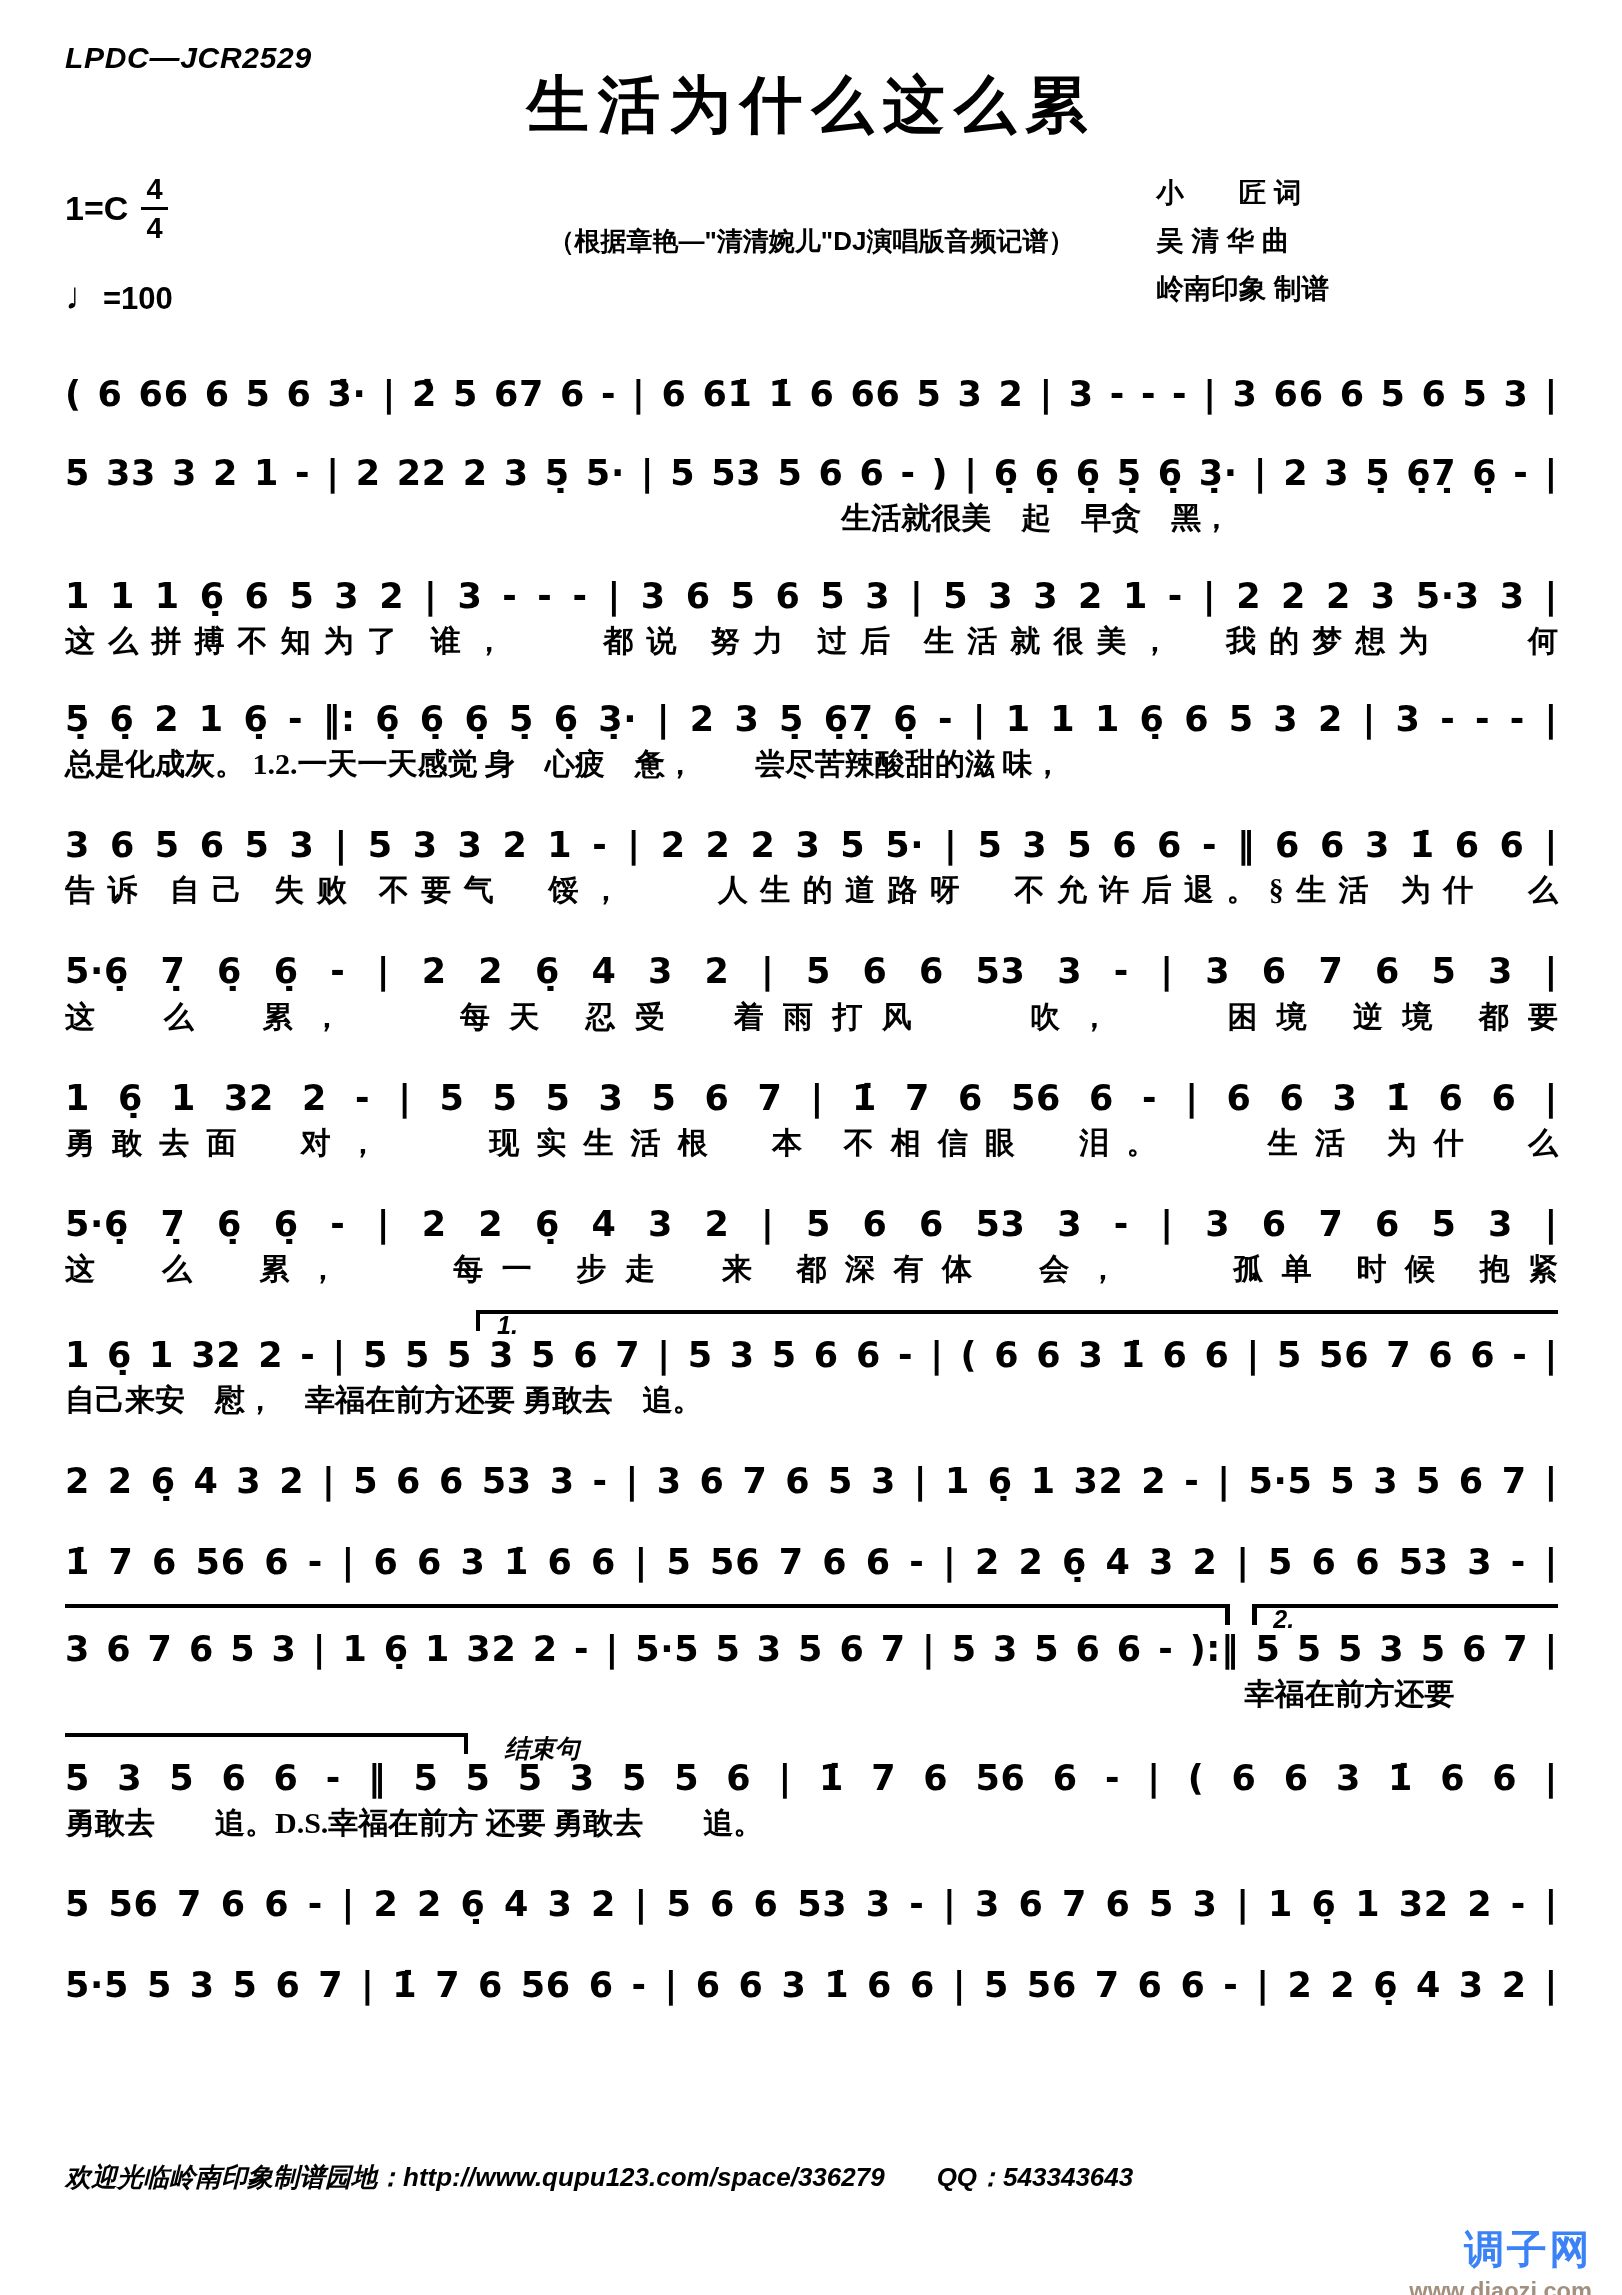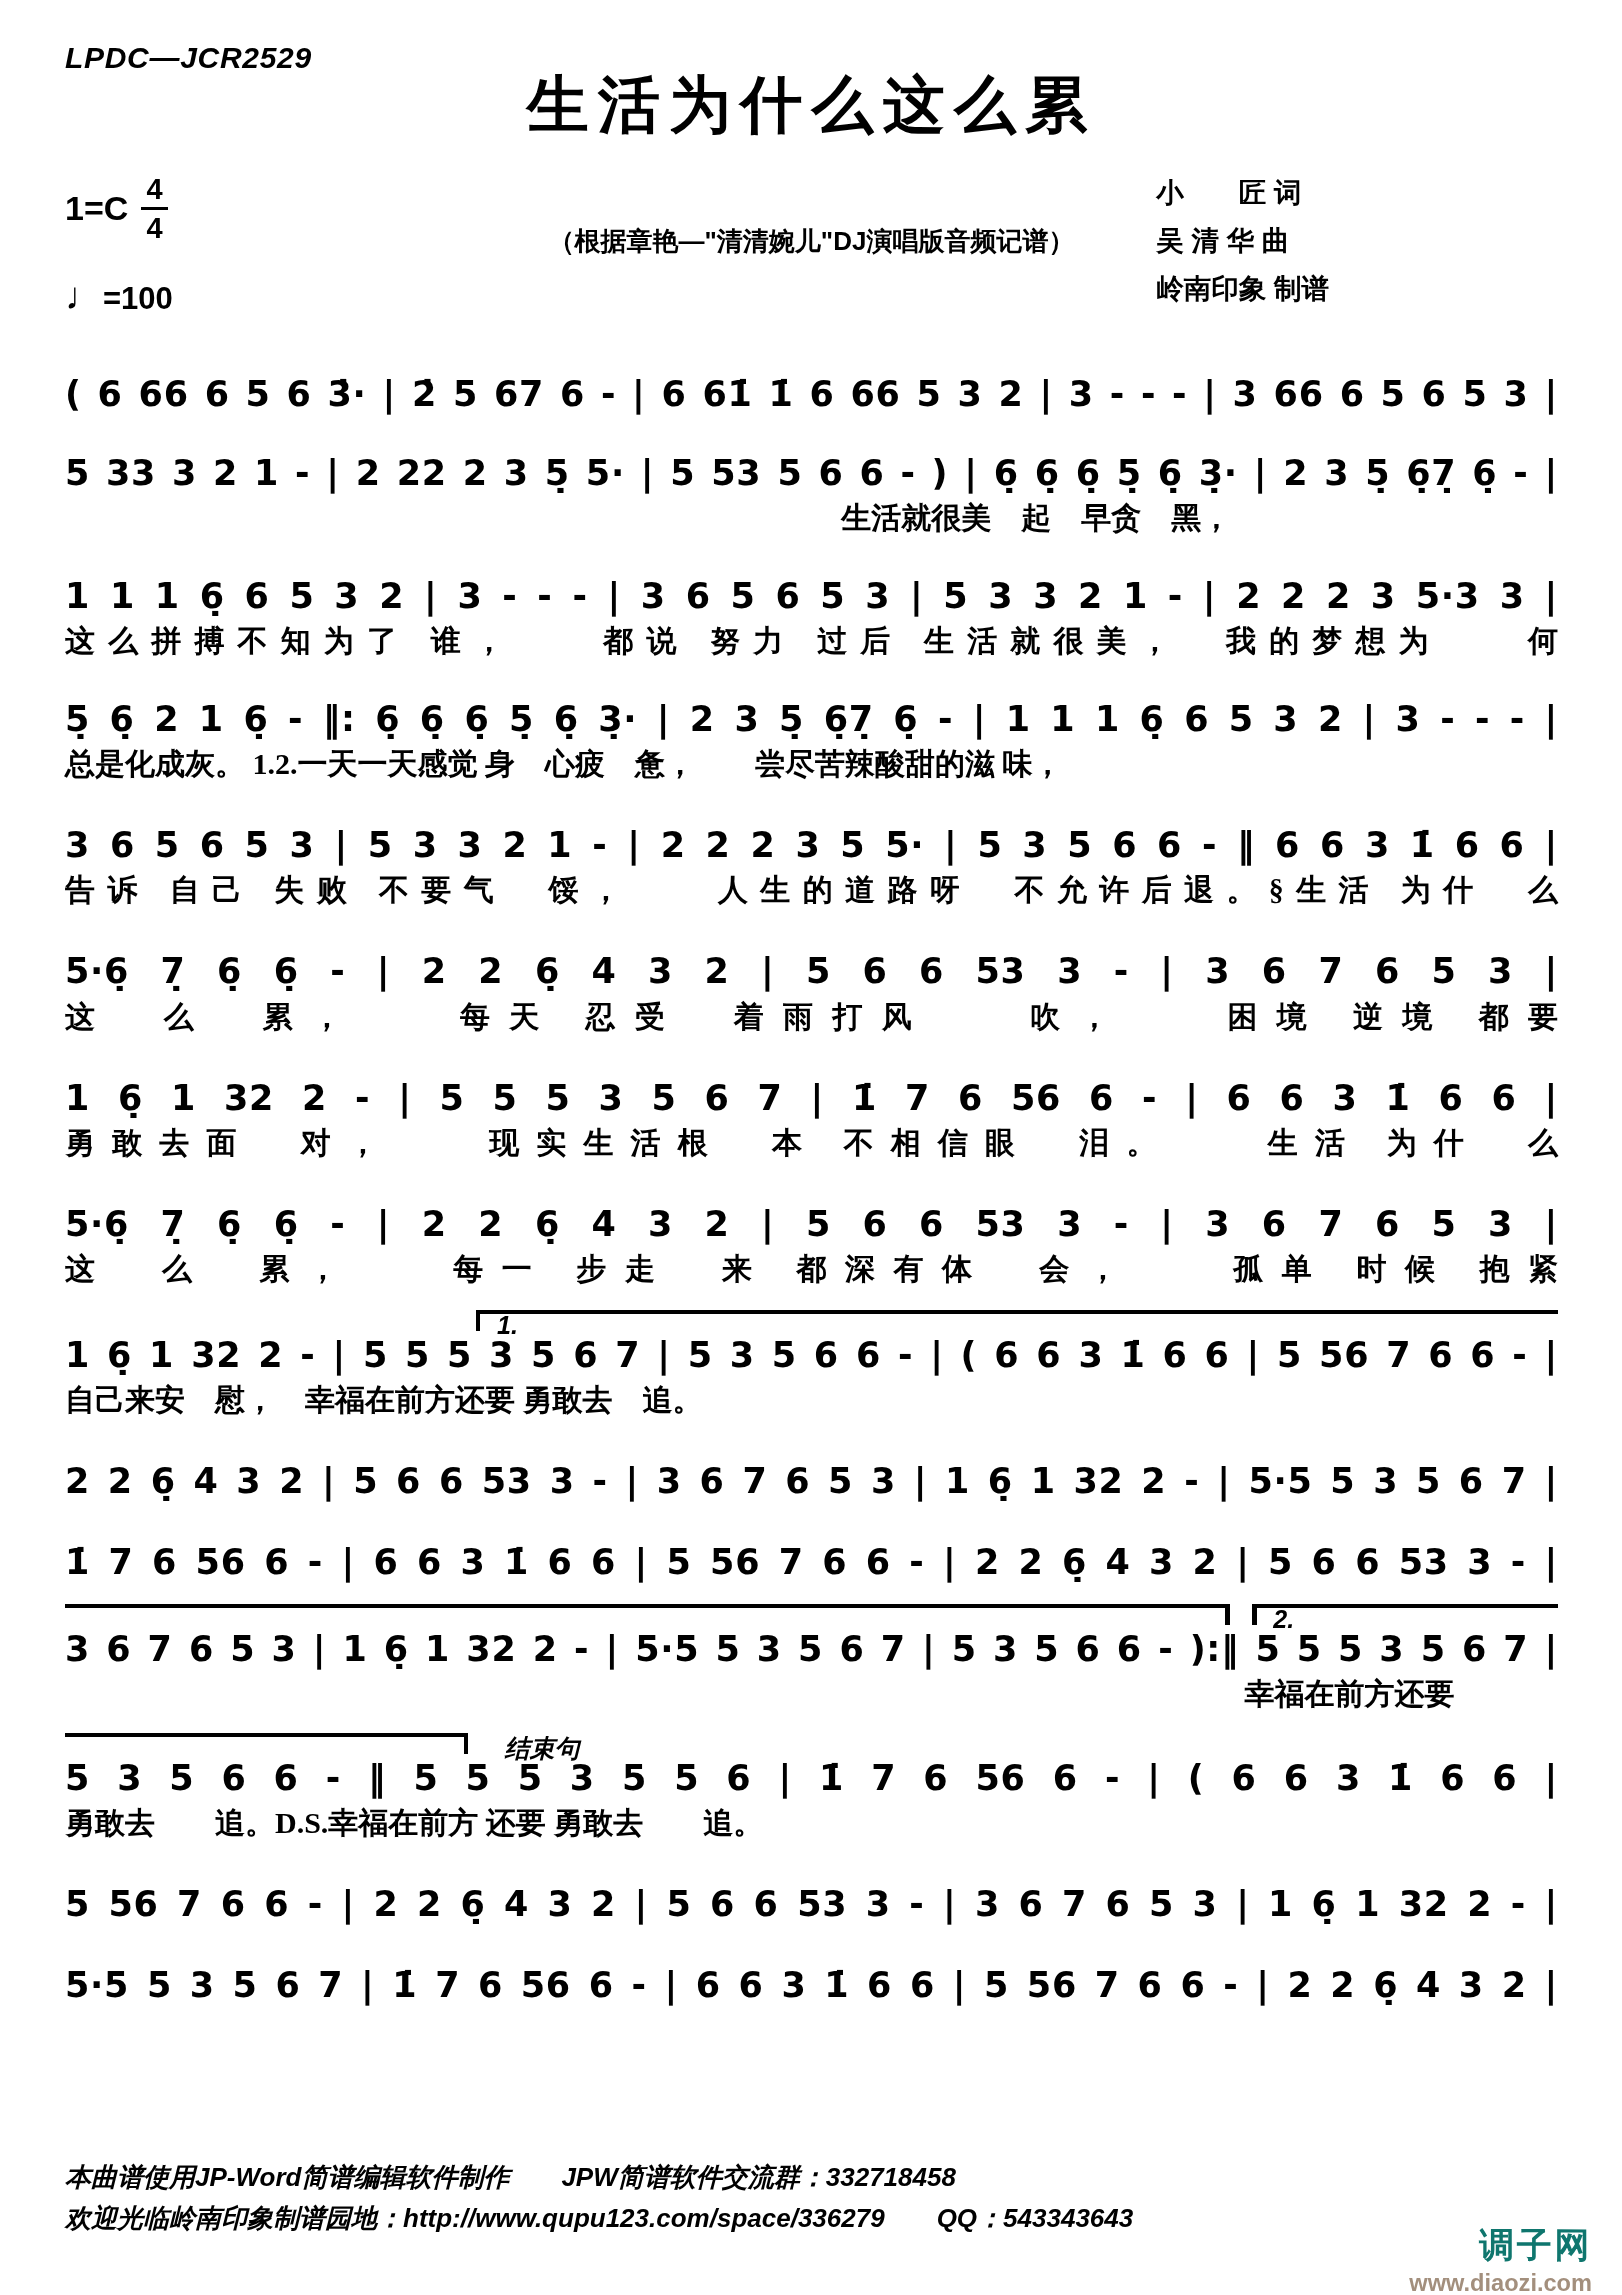--- a/index.html
+++ b/index.html
@@ -34,21 +34,21 @@
   .lyrics{font-family:"Liberation Serif",serif;font-weight:bold;font-size:30px;line-height:37px;margin-top:5.2px;white-space:nowrap;}
   .lyrics.just{text-align:justify;text-align-last:justify;white-space:normal;}
   .overline-row{position:relative;height:29px;overflow:visible;}
   .ol-seg{position:absolute;top:5.2px;border-top:4.6px solid #000;}
   .ol-tick{position:absolute;top:5.2px;width:4.6px;height:21px;background:#000;}
   .ol-label{position:absolute;top:7.9px;font-style:italic;font-weight:bold;font-size:25px;line-height:25px;}
 
   
   .footer{position:absolute;left:65px;top:2157px;font-style:italic;font-weight:bold;font-size:26px;line-height:41px;}
   .watermark{position:absolute;right:31px;top:2222px;text-align:right;}
-  .wm-name{font-size:35px;font-weight:bold;color:#0f766e;letter-spacing:2.6px;}
+  .wm-name{font-size:40px;font-weight:bold;color:#3b82f6;letter-spacing:2.6px;}
   .wm-url{font-size:23.6px;font-weight:bold;color:#a38f7d;margin-top:1.3px;}
 </style>
 </head>
 <body>
 
 <div class="page">
 
   <div class="header">
     <div class="catalog">LPDC—JCR2529</div>
     <div class="title">生活为什么这么累</div>
@@ -139,21 +139,20 @@
       </div>
       <div class="system" style="margin-top: 42px;">
         <div class="notes">5 56 7 6 6 - | 2 2 6̣ 4 3 2 | 5 6 6 53 3 - | 3 6 7 6 5 3 | 1 6̣ 1 32 2 - |</div>
       </div>
       <div class="system" style="margin-top: 39px;">
         <div class="notes">5·5 5 3 5 6 7 | 1̇ 7 6 56 6 - | 6 6 3 1̇ 6 6 | 5 56 7 6 6 - | 2 2 6̣ 4 3 2 |</div>
       </div>
     </div>
 
   <div class="footer">
-    <div>本曲谱使用JP-Word简谱编辑软件制作　　JPW简谱软件交流群：332718458</div>
     <div>欢迎光临岭南印象制谱园地：http://www.qupu123.com/space/336279　　QQ：543343643</div>
   </div>
 
   <div class="watermark">
     <div class="wm-name">调子网</div>
     <div class="wm-url">www.diaozi.com</div>
   </div>
 
 </div>
 

